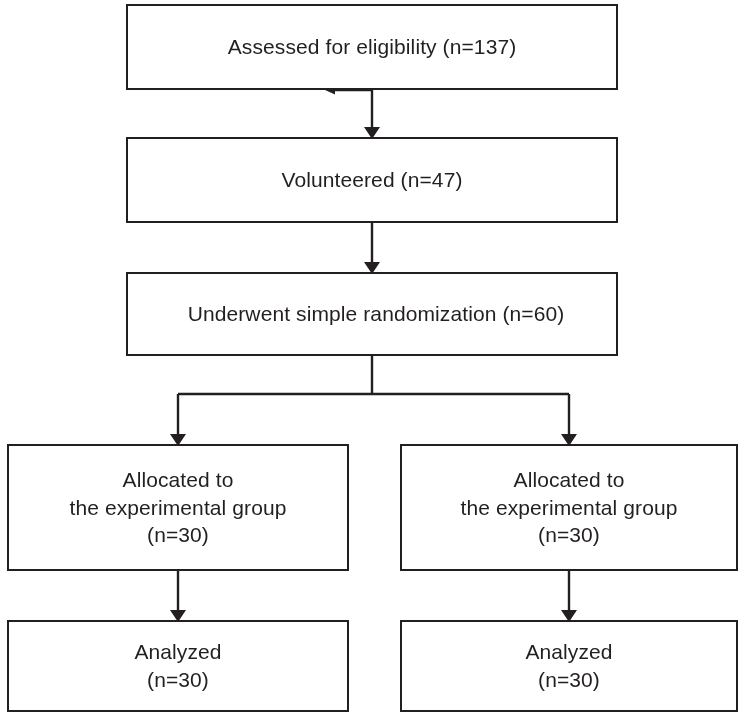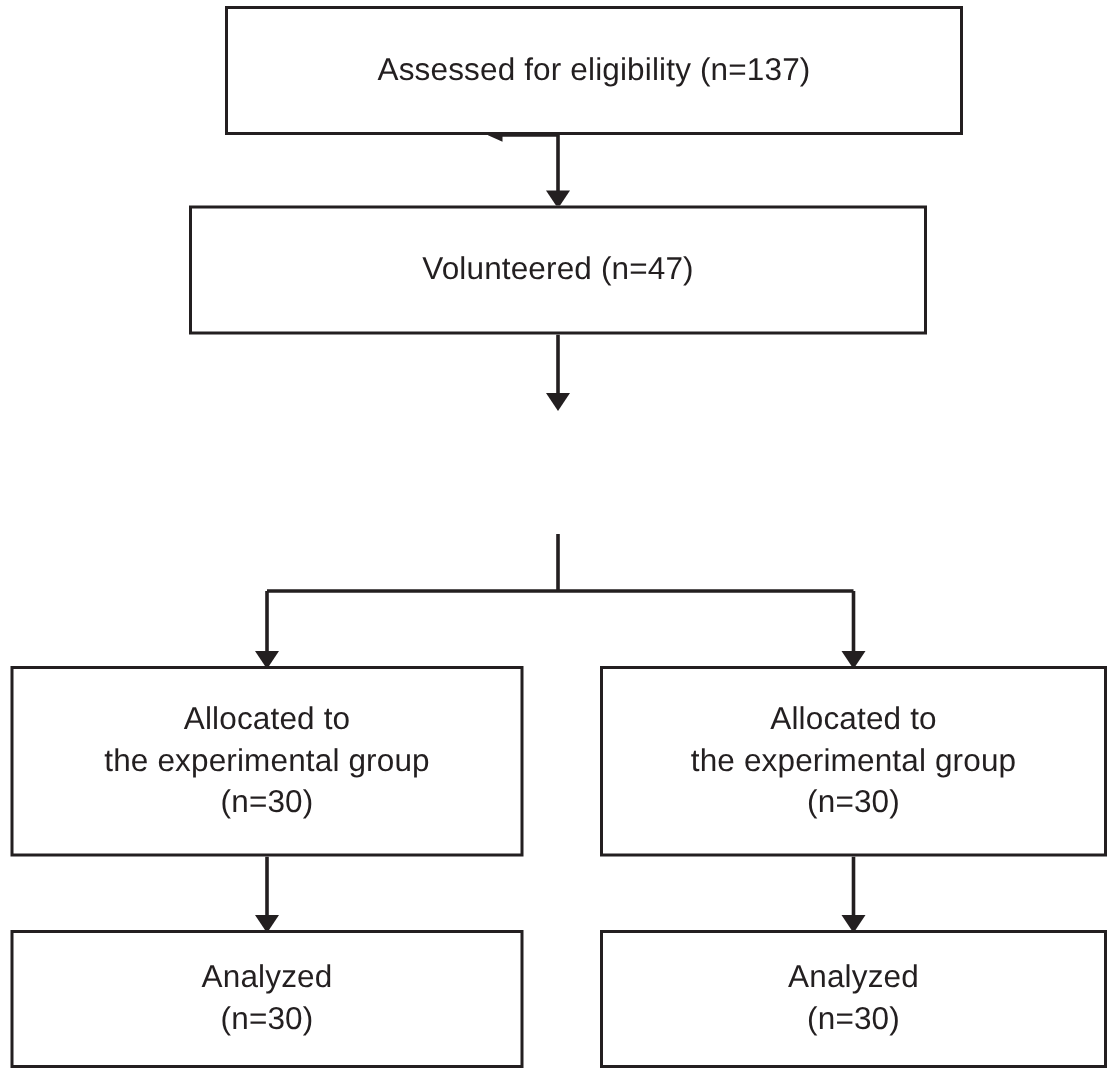--- a/index.html
+++ b/index.html
@@ -82,28 +82,31 @@
       <path d="M178,571 L178,611" stroke="#231f20" stroke-width="2.4" fill="none"></path>
       <path d="M170,610 L186,610 L178,622 Z" fill="#231f20"></path>
     </g>
 
     <g>
       <path d="M569,571 L569,611" stroke="#231f20" stroke-width="2.4" fill="none"></path>
       <path d="M561,610 L577,610 L569,622 Z" fill="#231f20"></path>
     </g>
   </svg>
 
-  <div class="node-box" id="node-assessed" style="left:126px; top:4px; width:492px; height:86px;margin-left:24px;">
+  <div class="node-box" id="node-assessed" style="left:126px; top:4px; width:492px; height:86px;">
     <span class="node-text">Assessed for eligibility (n=137)</span>
   </div>
 
   <div class="node-box" id="node-volunteered" style="left:126px; top:137px; width:492px; height:86px;">
     <span class="node-text">Volunteered (n=47)</span>
   </div>
 
+  <div class="node-box" id="node-randomization" style="left:126px; top:272px; width:492px; height:84px;">
+    <span class="node-text">Underwent simple randomization (n=60)</span>
+  </div>
 
   <div class="node-box" id="node-allocated-left" style="left:7px; top:444px; width:342px; height:127px;">
     <span class="node-text">Allocated to
 the experimental group
 (n=30)</span>
   </div>
 
   <div class="node-box" id="node-allocated-right" style="left:400px; top:444px; width:338px; height:127px;">
     <span class="node-text">Allocated to
 the experimental group

